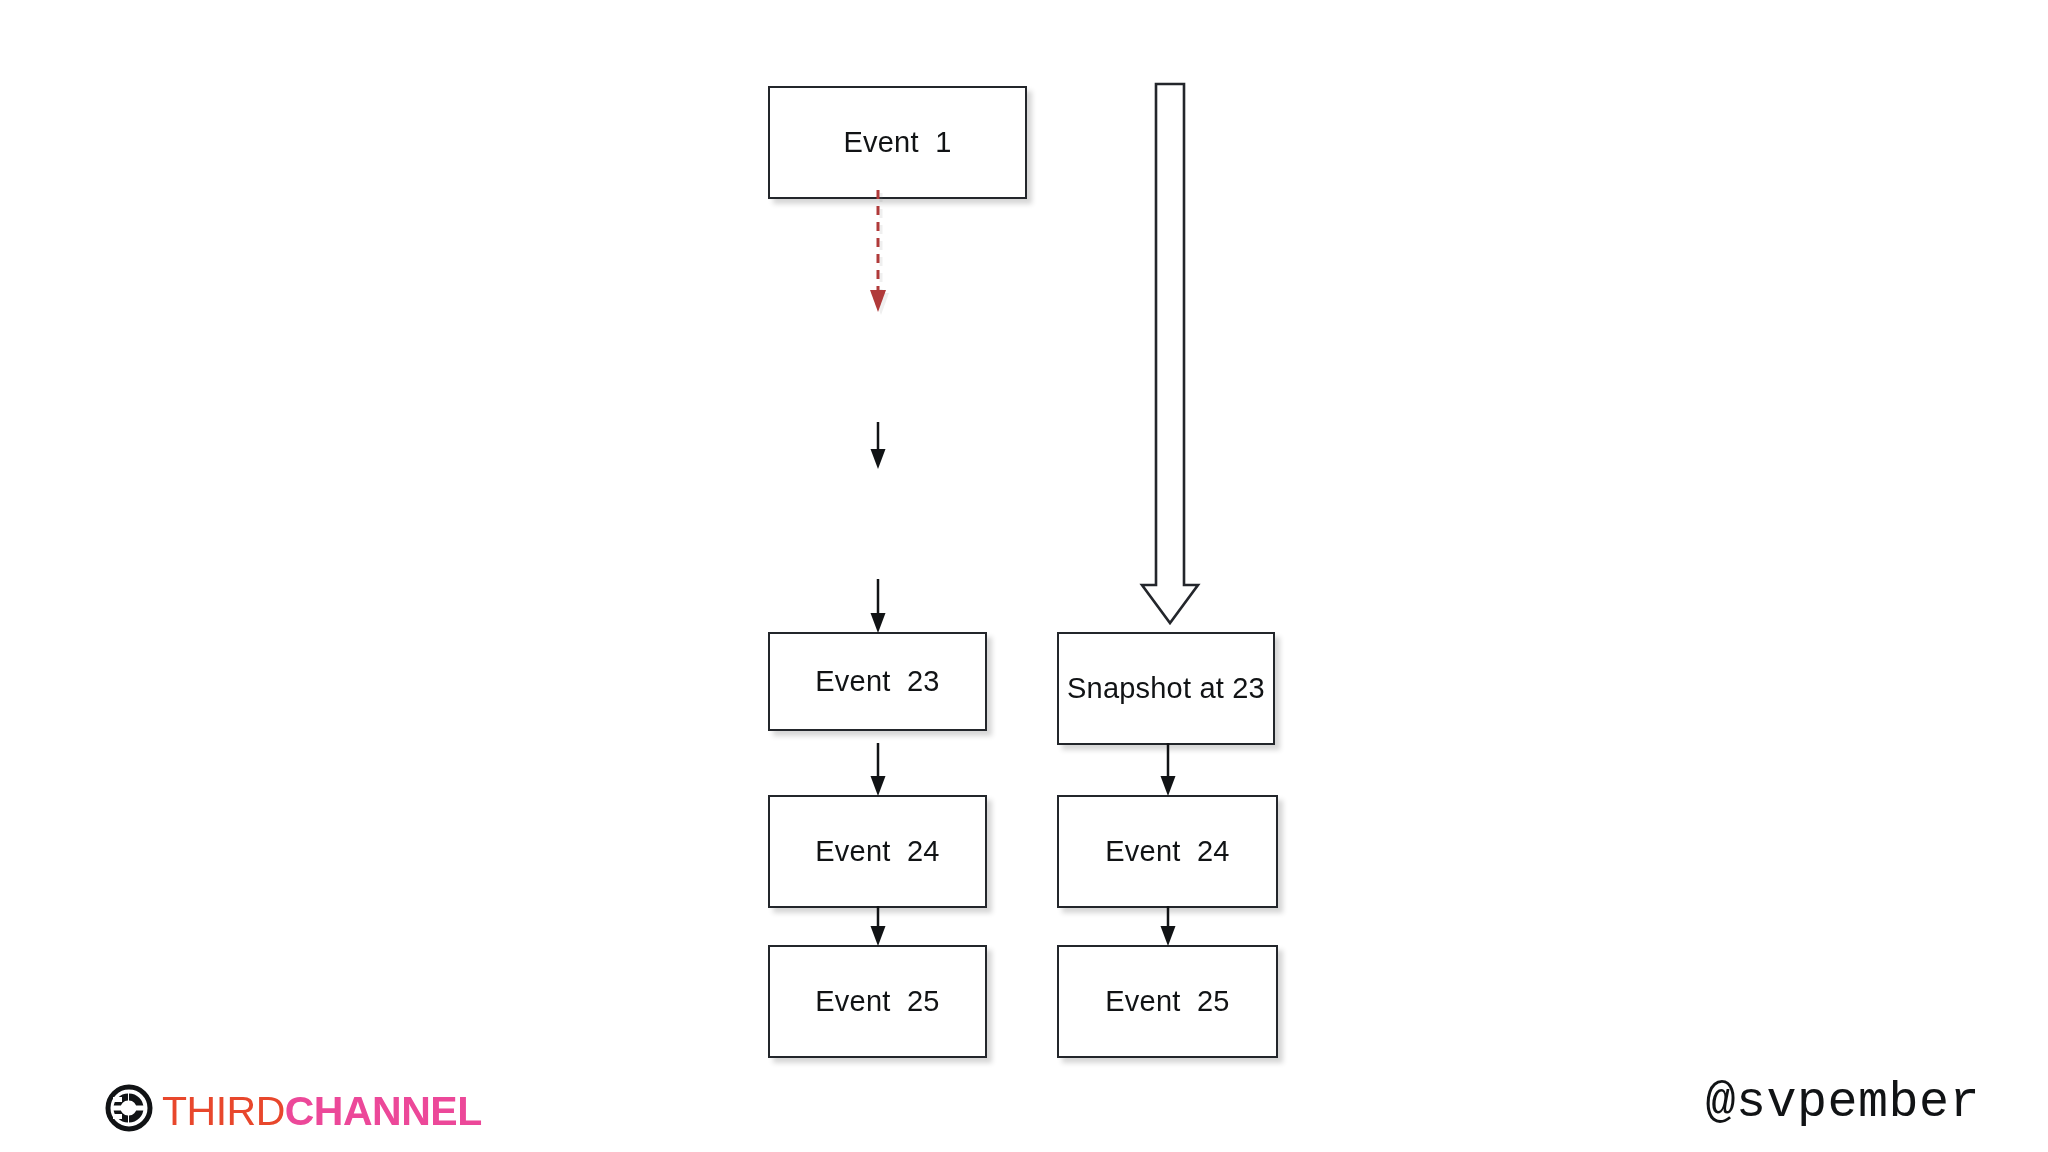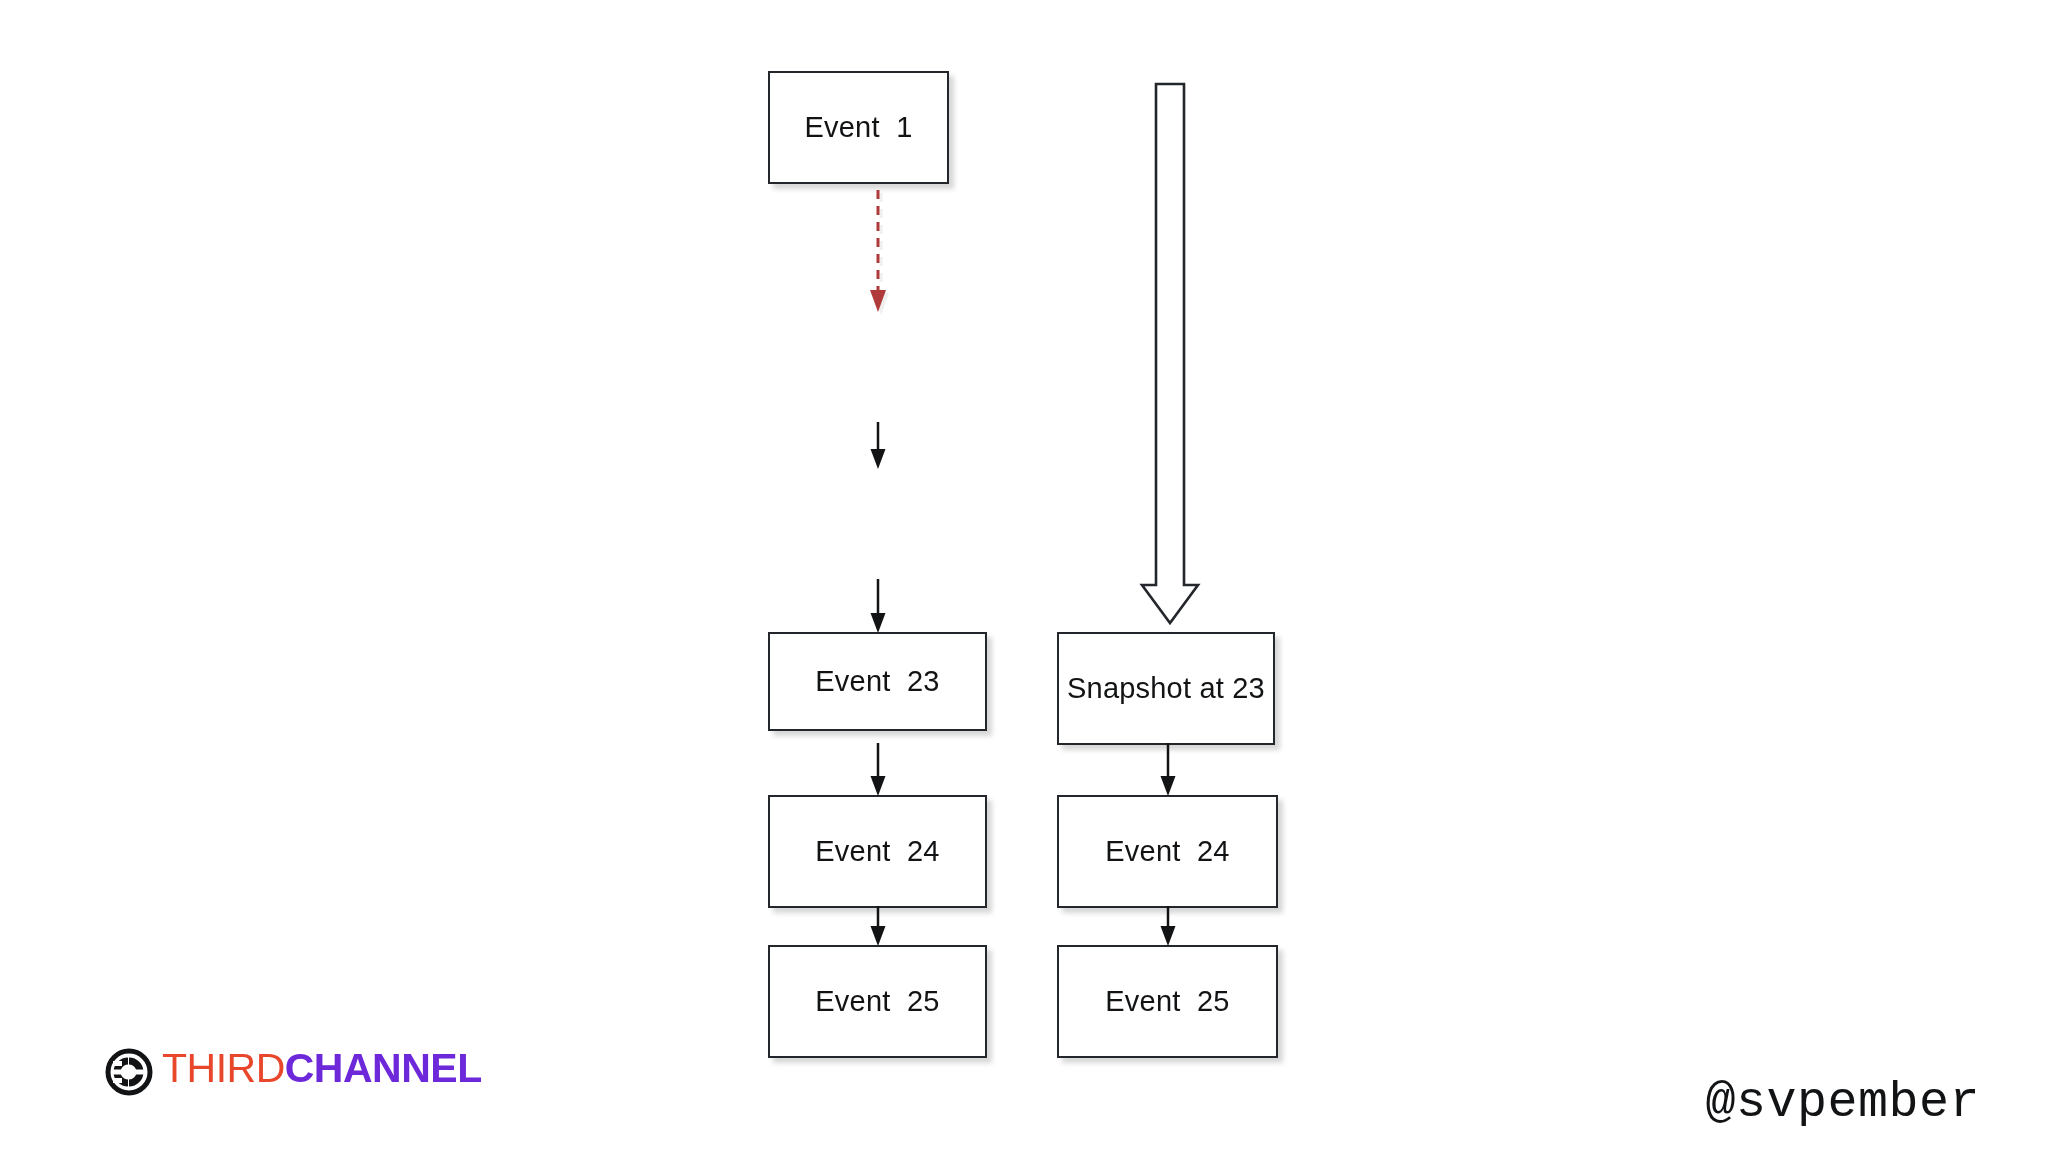--- a/index.html
+++ b/index.html
@@ -48,63 +48,63 @@
   
   .conn {
     position: absolute;
   }
   .conn svg { display: block; overflow: visible; }
 
   
   #footer-logo {
     position: absolute;
     left: 105px;
-    top: 1048px;
+    top: 1080px;
     display: flex;
-    align-items: flex-start;
+    align-items: flex-end;
     height: 52px;
   }
   #logo-mark {
     width: 48px;
     height: 48px;
     margin-right: 9px;
     flex: none;
   }
   .logo-word {
     font-size: 41px;
     line-height: 1;
     letter-spacing: -0.5px;
   }
   .logo-third {
     color: #e8472c;
     font-weight: 400;
   }
   .logo-channel {
-    color: #6d28d9;
+    color: #ec4899;
     font-weight: 700;
   }
 
   #handle {
     position: absolute;
     right: 68px;
     top: 1078px;
     font-size: 50px;
     color: #111315;
     font-weight: 300;
     letter-spacing: 0.5px;
     line-height: 1;
     font-family: Liberation Mono, monospace;
   }
 </style>
 </head>
 <body>
 
 <div id="canvas">
 
-  <div class="node" style="left:768px; top:71px; width:181px; height:113px;justify-content:center;">
+  <div class="node" style="left:768px; top:86px; width:259px; height:113px;justify-content:center;">
     <span class="node-label">Event  1</span>
   </div>
 
 
 
   <div class="node" style="left:768px; top:632px; width:219px; height:99px;">
     <span class="node-label">Event  23</span>
   </div>
 
   <div class="node" style="left:768px; top:795px; width:219px; height:113px;">

